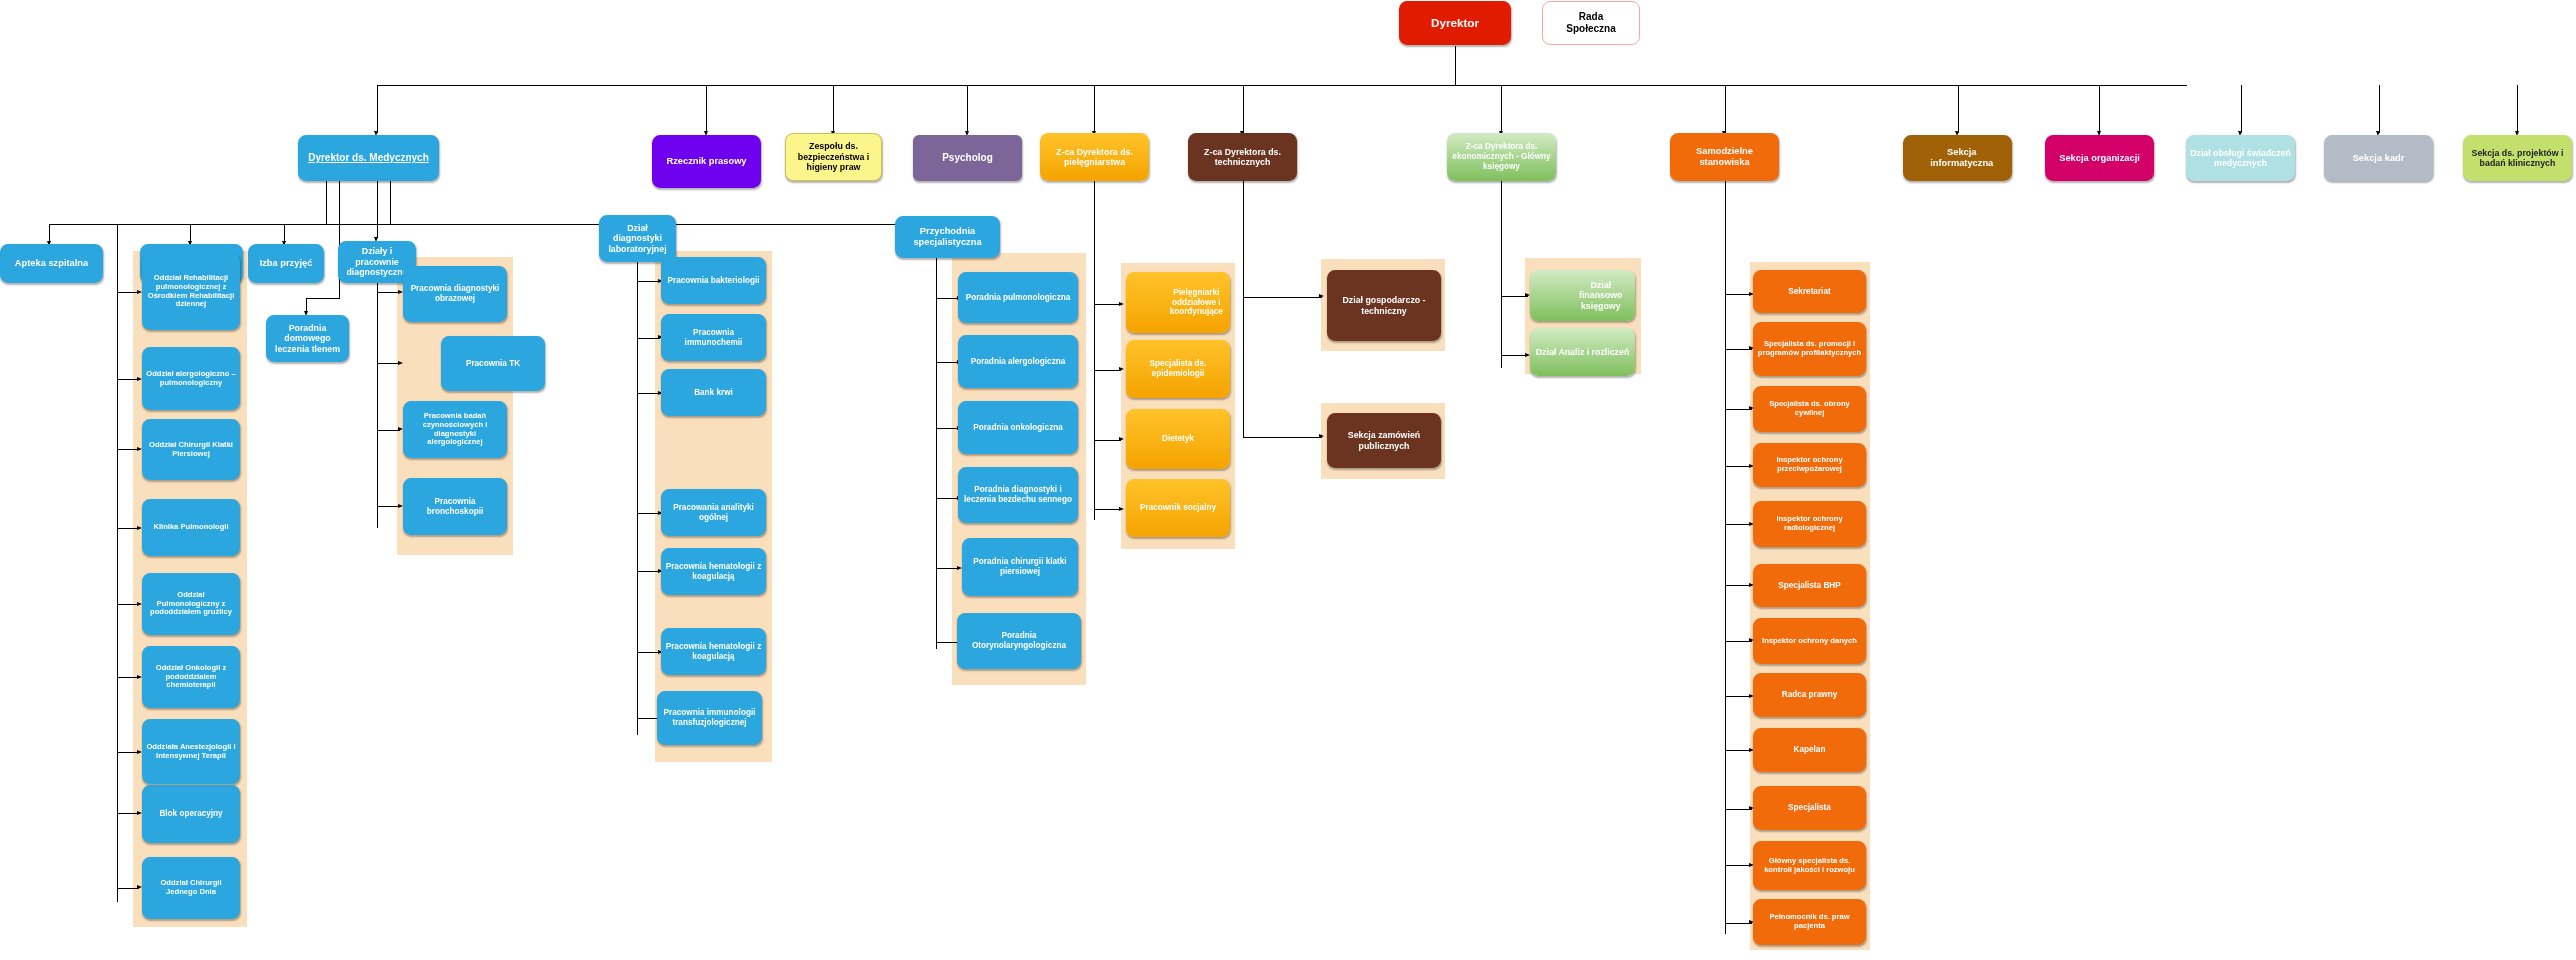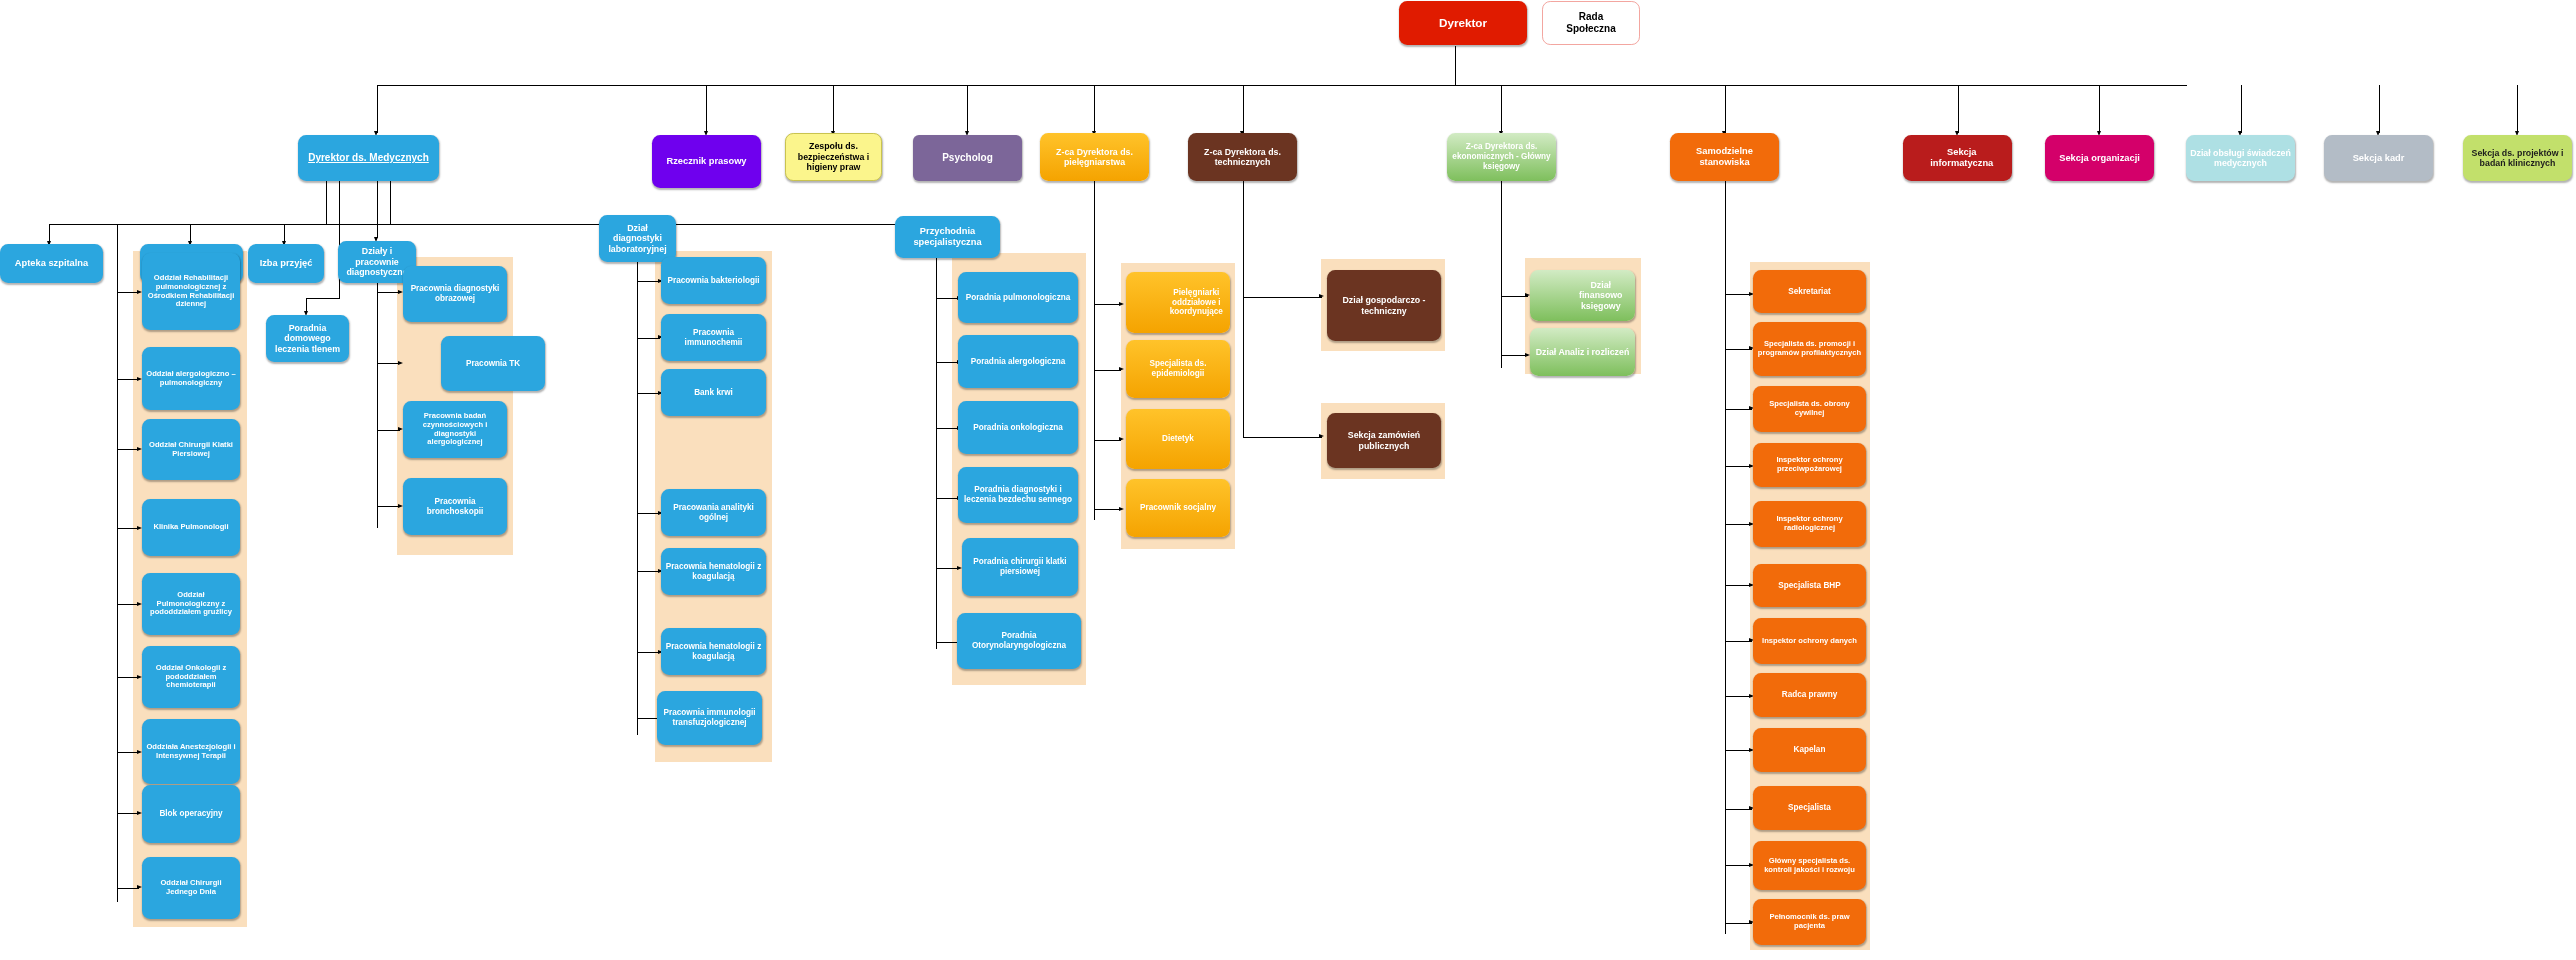--- a/index.html
+++ b/index.html
@@ -26,21 +26,21 @@
   .c-red      {background:#e01b00;}
   .c-white    {background:#ffffff;color:#000000;border:1.2px solid #f3a6a0;box-shadow:none;}
   .c-blue     {background:#2ba6df;}
   .c-violet   {background:#6f00ee;}
   .c-yellow   {background:#fbf58c;color:#000000;border:0.6px solid #c9c34f;}
   .c-purple   {background:#7c6699;border-radius:6px;}
   .c-amber    {background:linear-gradient(180deg,#ffc32a 0%,#f5a300 100%);}
   .c-brown    {background:#6b3421;}
   .c-green    {background:linear-gradient(180deg,#d2ebc4 0%,#7ebf5c 100%);}
   .c-orange   {background:#f26b0a;}
-  .c-indigo   {background:#b91c1c;padding-left:12px;}
+  .c-indigo   {background:#a16207;padding-left:12px;}
   .c-magenta  {background:#d4006a;}
   .c-cyan     {background:#aee0e4;}
   .c-grey     {background:#b3bcc6;}
   .c-lime     {background:#c2e06b;color:#1d1d1d;}
 
   
   .group{
     position:absolute;
     background:#fadfbd;
     z-index:1;
@@ -136,21 +136,21 @@
   <div class="ln lv" style="left:936px;top:224px;height:17.5px;"></div>
   <div class="arw arw-d" style="left:933px;top:241px;"></div>
 
   <div class="ln lv" style="left:339px;top:245px;height:53px;"></div>
   <div class="ln lh" style="left:306px;top:298px;width:34px;"></div>
   <div class="ln lv" style="left:306px;top:298px;height:14px;"></div>
   <div class="arw arw-d" style="left:304px;top:311px;"></div>
 
   <div class="ln lv" style="left:117px;top:224px;height:675px;"></div>
 
-  <div class="node c-red" style="left:1399px;top:1.2px;width:128px;height:44px;font-size:11.7px;">
+  <div class="node c-red" style="left:1399px;top:1.2px;width:112px;height:44px;font-size:11.7px;">
     <span>Dyrektor</span>
   </div>
 
   <div class="node c-white" style="left:1542px;top:1.2px;width:98px;height:44px;font-size:10px;flex-direction:column;">
     <span>Rada</span>
     <span>Społeczna</span>
   </div>
 
   <div class="node c-blue" style="left:298px;top:135px;width:141px;height:46px;font-size:10px;text-decoration:underline;">
     <span>Dyrektor ds. Medycznych</span>

